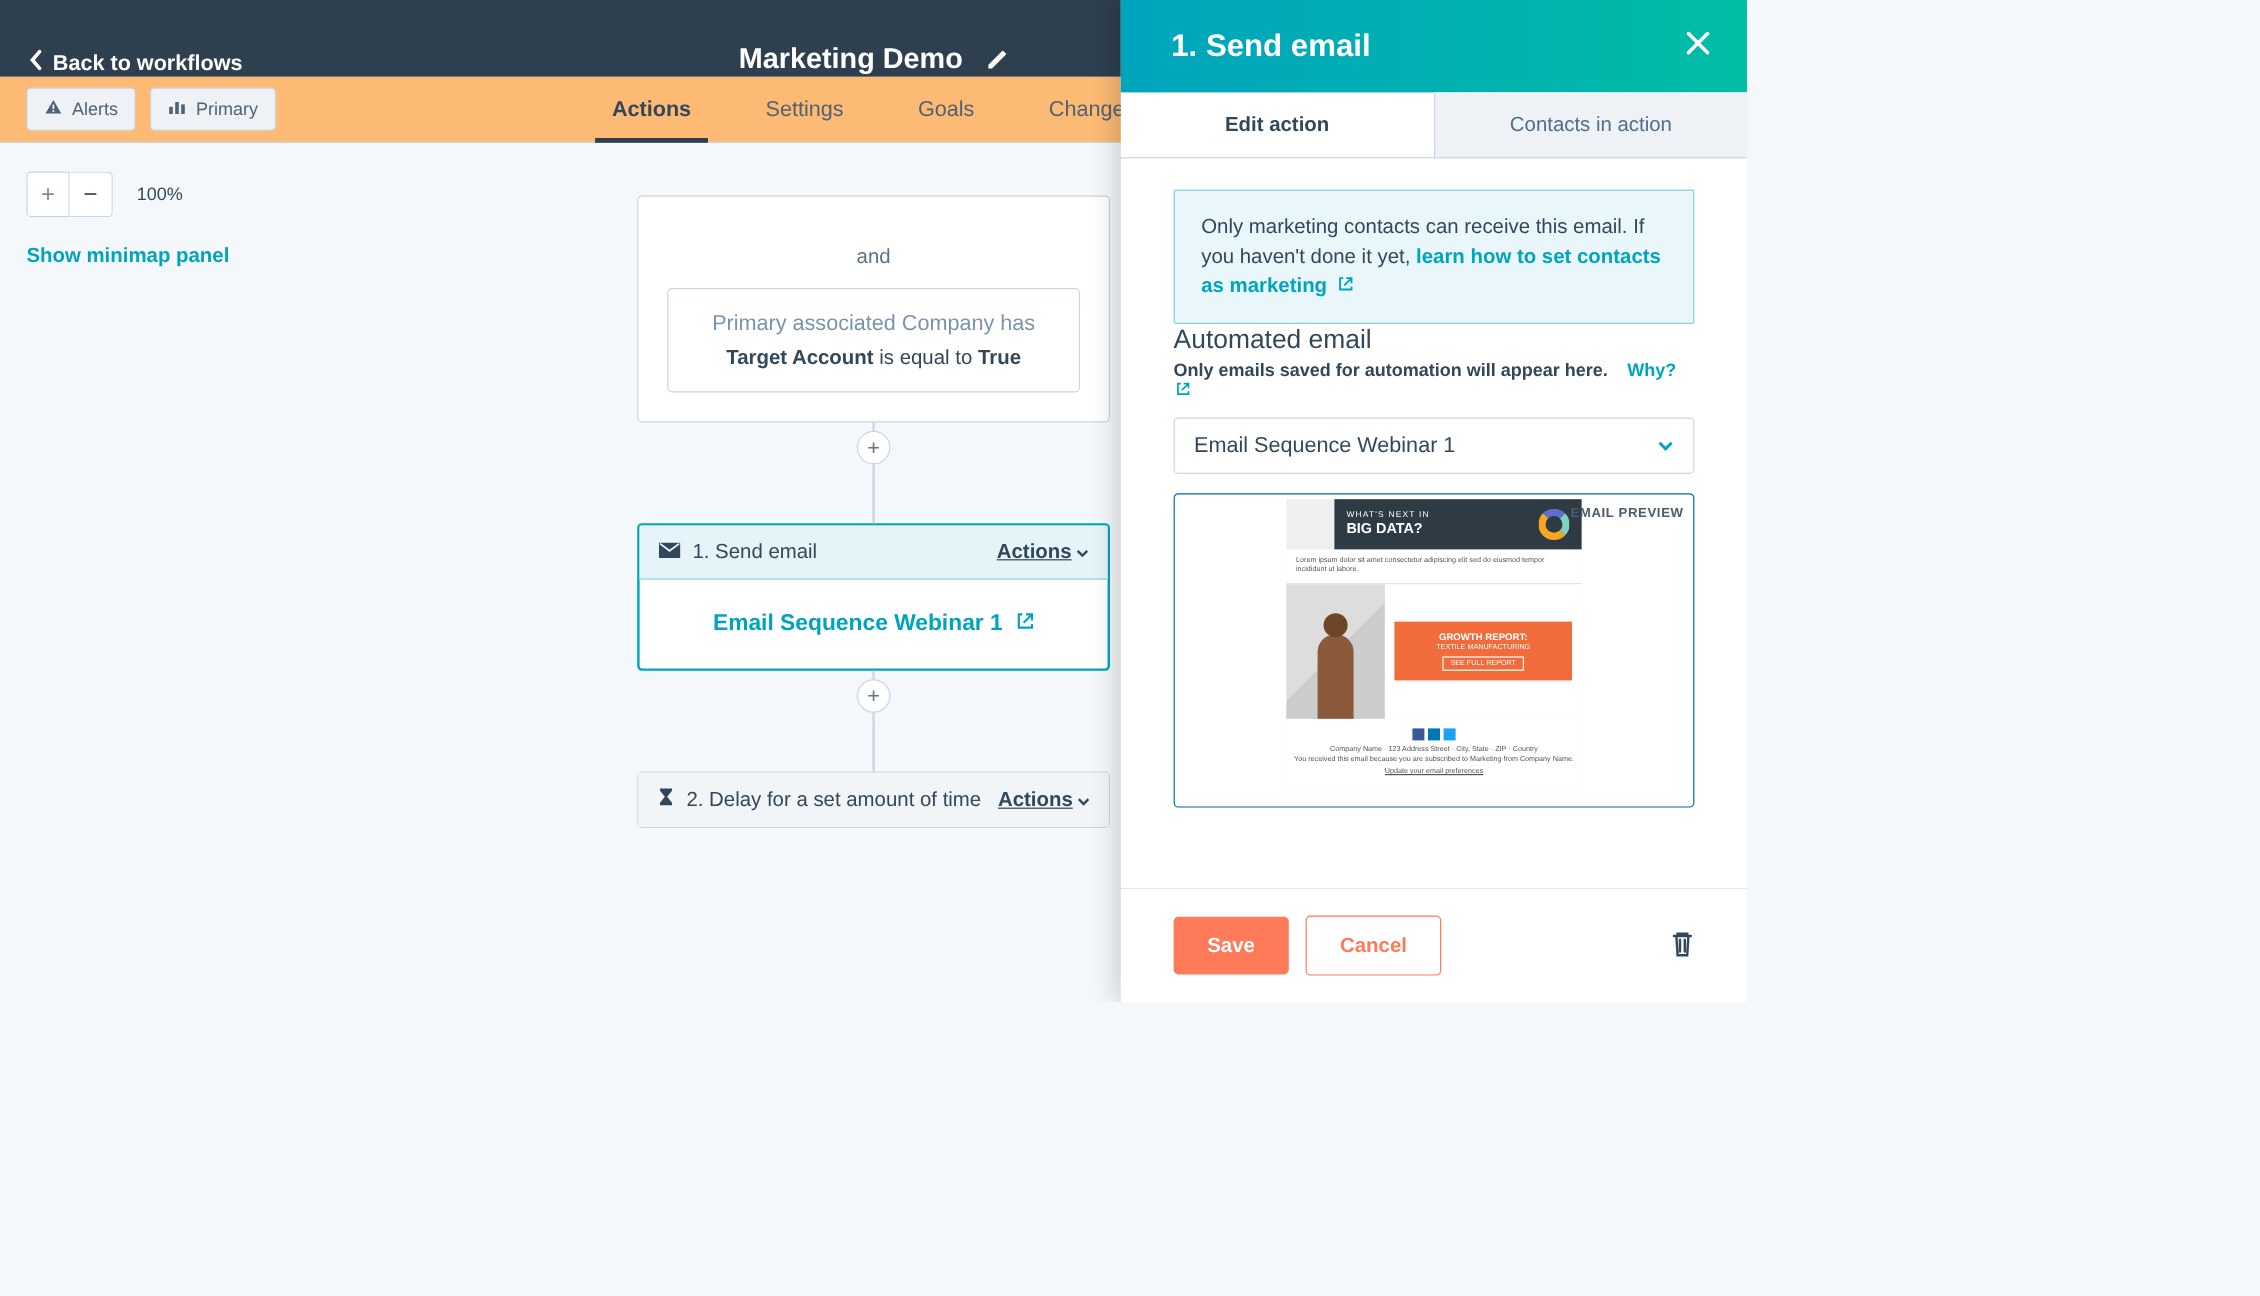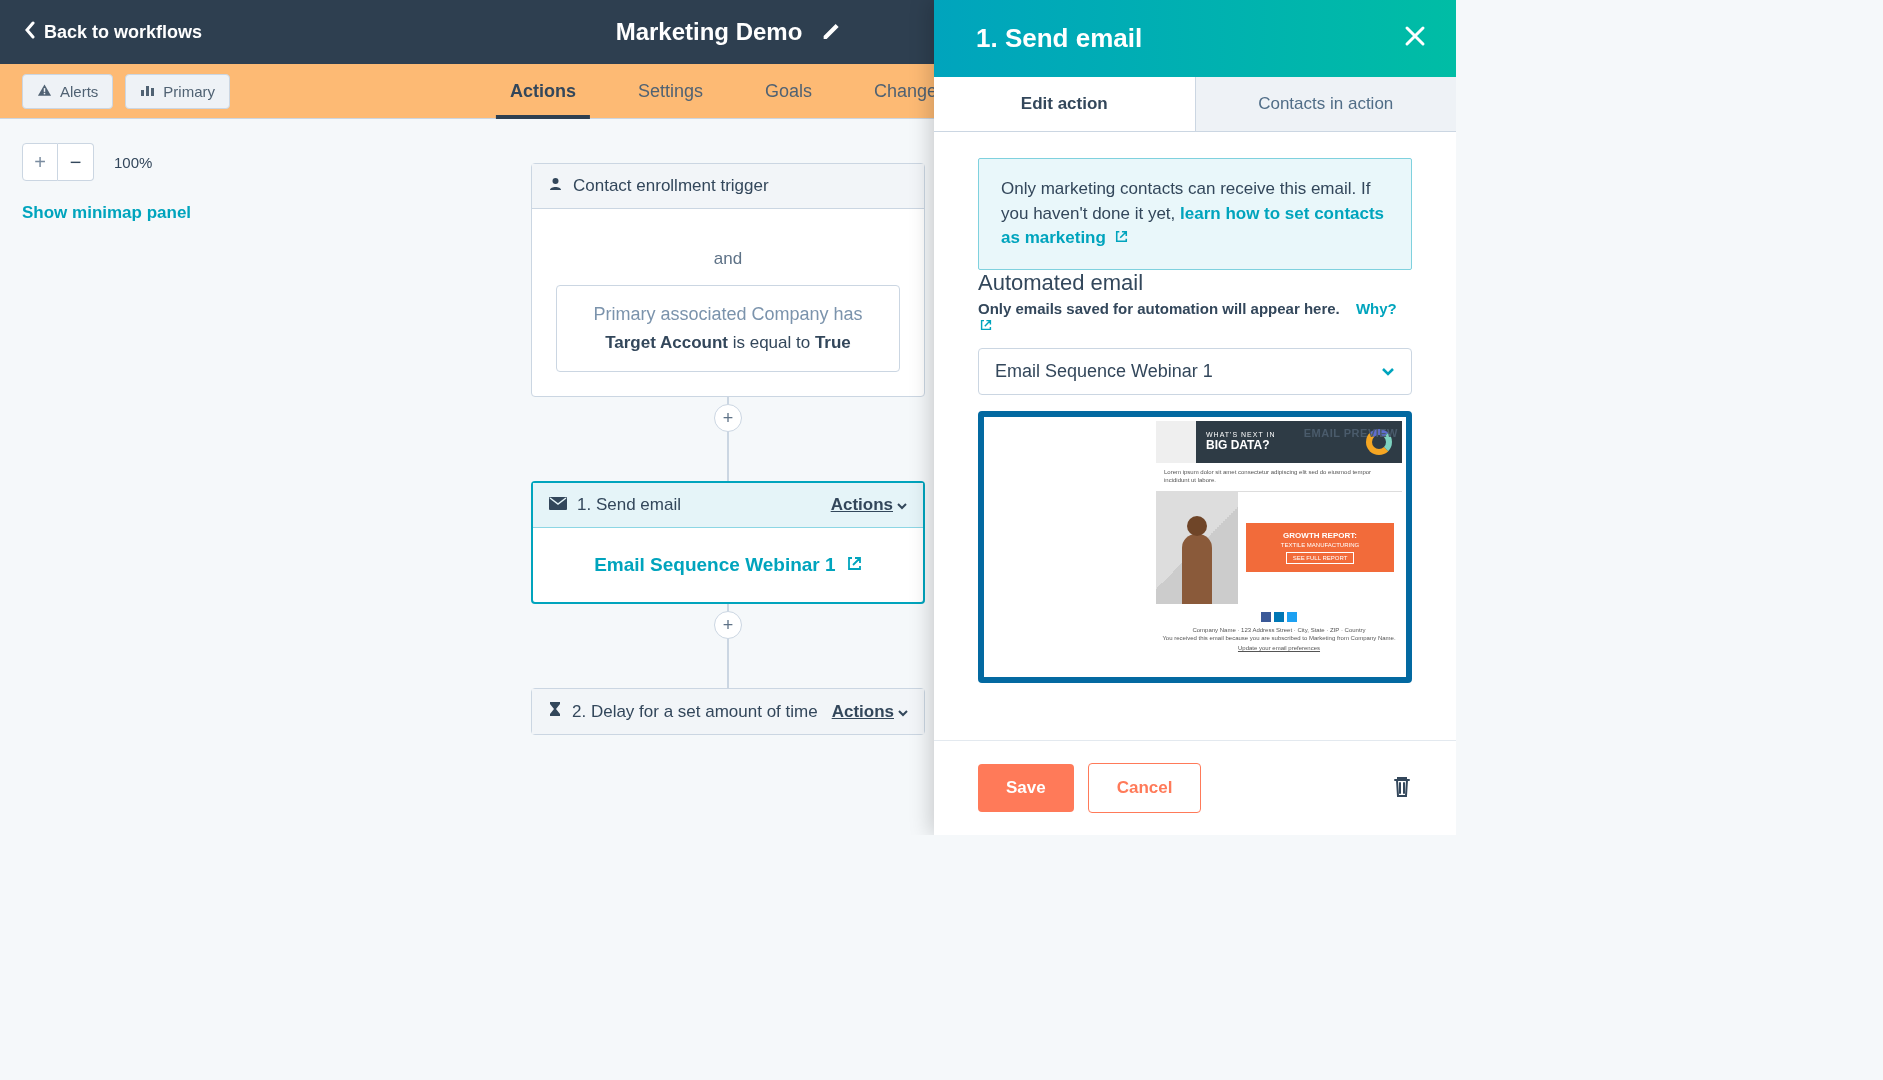--- a/index.html
+++ b/index.html
@@ -11,21 +11,21 @@
     height: 835px;
     overflow: hidden;
     position: relative;
   }
 
   
   .top-header {
     background: #2e3f50;
     height: 64px;
     display: flex;
-    align-items: center;
+    align-items: flex-end;
     padding: 0 24px;
     color: #fff;
     position: relative;
   }
   .back-link {
     display: inline-flex;
     align-items: center;
     gap: 8px;
     font-weight: 600;
     font-size: 18px;
@@ -291,27 +291,27 @@
     padding: 12px 16px;
     display:flex;
     justify-content:space-between;
     align-items:center;
     font-size:18px;
     cursor:pointer;
   }
   .caret-down { color:#00a4bd; }
   .email-preview-container{
     margin-top: 16px;
-    border:6px solid #0369a1;
+    border:1px solid #0369a1;
     border-radius:4px;
     padding: 4px 4px 16px 4px;
     position:relative;
     min-height: 260px;
     display:flex;
-    justify-content:flex-end;
+    justify-content:center;
   }
   .email-preview-badge{
     position:absolute;
     top: 10px; right: 8px;
     font-size:11px;
     font-weight:700;
     color:#4a5b6b;
     letter-spacing:0.5px;
   }
   .email-mock {
@@ -472,29 +472,20 @@
       <div class="zoom-btn">+</div>
       <div class="zoom-btn minus">−</div>
     </div>
     <span class="zoom-level">100%</span>
   </div>
   <span class="minimap-link">Show minimap panel</span>
 
   <div class="workflow-col">
 
     <div class="card">
-      <div class="card-header">
-        <span>
-          <svg width="15" height="15" viewBox="0 0 15 15">
-              <circle cx="7.5" cy="5" r="3" fill="#33475b"></circle>
-              <path d="M2 14 C2 10 13 10 13 14 Z" fill="#33475b"></path>
-            </svg>
-        </span>
-        <span>Contact enrollment trigger</span>
-      </div>
       <div class="trigger-body">
         <div class="and-text">and</div>
         <div class="filter-box">
           <div class="filter-title">Primary associated Company has</div>
           <div class="filter-line">
             <b>Target Account</b><span> is equal to </span><b>True</b>
           </div>
         </div>
       </div>
     </div>

